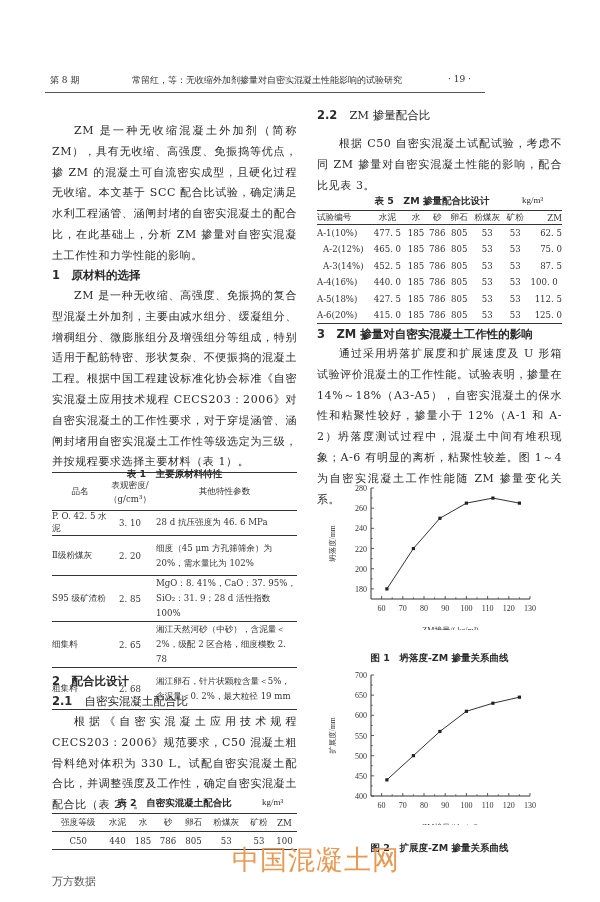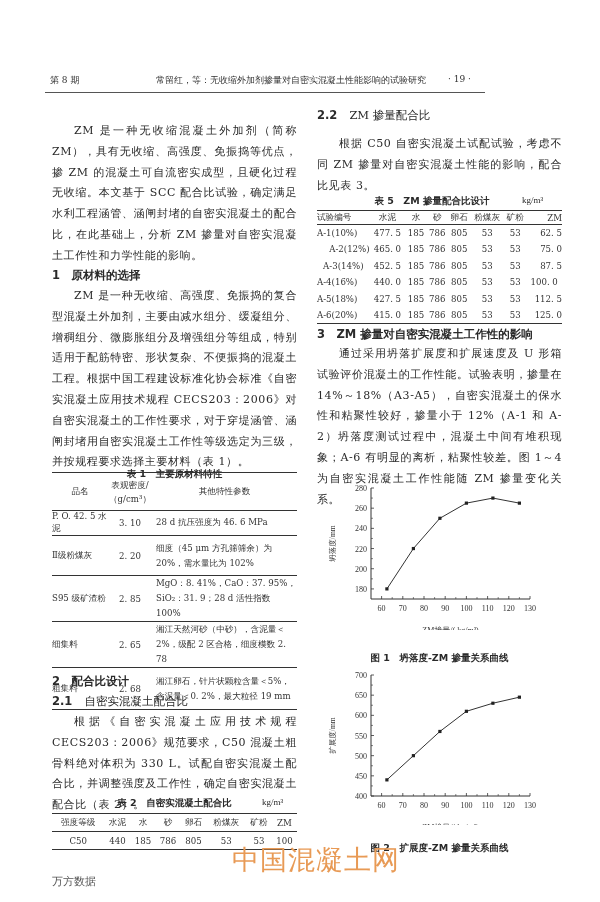--- a/index.html
+++ b/index.html
@@ -20,21 +20,21 @@
   .t1 td { vertical-align:middle; }
   .fcap { font-size:9.5px; font-weight:bold; font-family:"DejaVu Sans",sans-serif; text-align:center; }
   .wm { font-family:"DejaVu Sans",sans-serif; color:#e89a55; font-size:27px; letter-spacing:1px; }
   .foot { font-size:11px; color:#555; }
   svg text { font-family:"Liberation Serif",serif; fill:#333; }
 </style>
 </head>
 <body>
 
 <div class="abs hdr" style="left:50px;">第 8 期</div>
-<div class="abs hdr" style="left:156px;">常留红，等：无收缩外加剂掺量对自密实混凝土性能影响的试验研究</div>
+<div class="abs hdr" style="left:132px;">常留红，等：无收缩外加剂掺量对自密实混凝土性能影响的试验研究</div>
 <div class="abs hdr" style="left:448px;">· 19 ·</div>
 <div class="abs rule"></div>
 
 <div class="abs para indent" style="left:52px; top:121px; width:245px;">ZM 是一种无收缩混凝土外加剂（简称 ZM），具有无收缩、高强度、免振捣等优点，掺 ZM 的混凝土可自流密实成型，且硬化过程无收缩。本文基于 SCC 配合比试验，确定满足水利工程涵管、涵闸封堵的自密实混凝土的配合比，在此基础上，分析 ZM 掺量对自密实混凝土工作性和力学性能的影响。</div>
 
 <div class="abs h1" style="left:52px; top:268px;">1　原材料的选择</div>
 <div class="abs para indent" style="left:52px; top:286px; width:245px;">ZM 是一种无收缩、高强度、免振捣的复合型混凝土外加剂，主要由减水组分、缓凝组分、增稠组分、微膨胀组分及增强组分等组成，特别适用于配筋特密、形状复杂、不便振捣的混凝土工程。根据中国工程建设标准化协会标准《自密实混凝土应用技术规程 CECS203：2006》对自密实混凝土的工作性要求，对于穿堤涵管、涵闸封堵用自密实混凝土工作性等级选定为三级，并按规程要求选择主要材料（表 1）。</div>
 
 <div class="abs tcap" style="left:52px; top:468px; width:245px;">表 1　主要原材料特性</div>
 <table class="abs t1" style="left:52px; top:472px; width:245px; border-top:1.5px solid #333; border-bottom:1.5px solid #333;">
@@ -130,21 +130,21 @@
     <td style="text-align:left;">A-1(10%)</td>
     <td>477. 5</td>
     <td>185</td>
     <td>786</td>
     <td>805</td>
     <td>53</td>
     <td>53</td>
     <td style="text-align:right;">62. 5</td>
   </tr>
   <tr style="height:16.5px;">
-    <td style="text-align:right;">A-2(12%)</td>
+    <td style="text-align:center;">A-2(12%)</td>
     <td>465. 0</td>
     <td>185</td>
     <td>786</td>
     <td>805</td>
     <td>53</td>
     <td>53</td>
     <td style="text-align:right;">75. 0</td>
   </tr>
   <tr style="height:16.5px;">
     <td style="text-align:center;">A-3(14%)</td>

